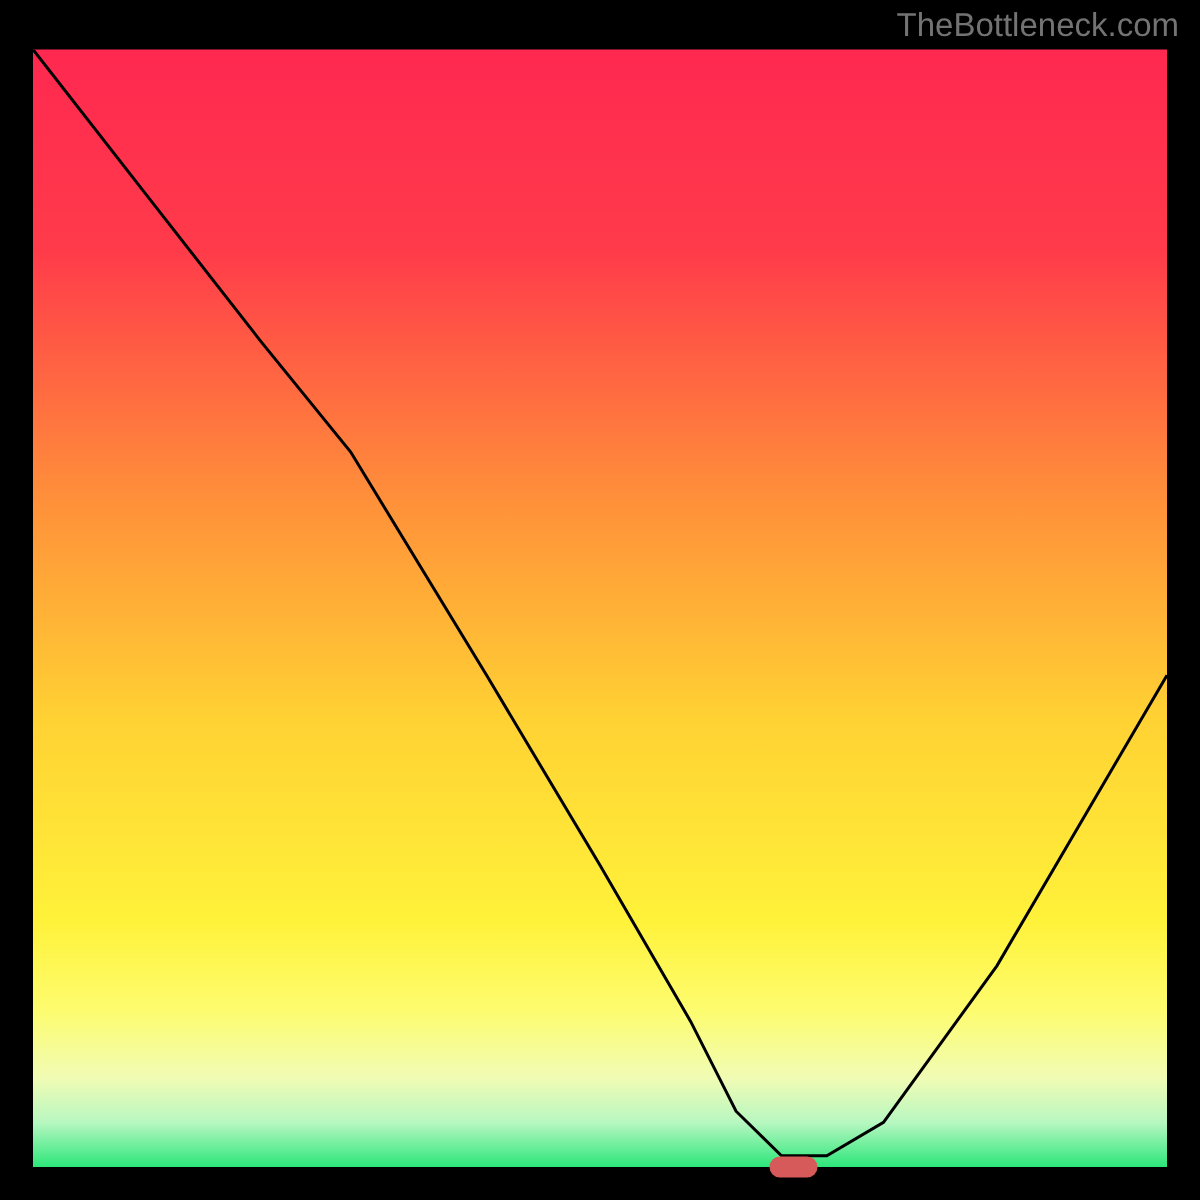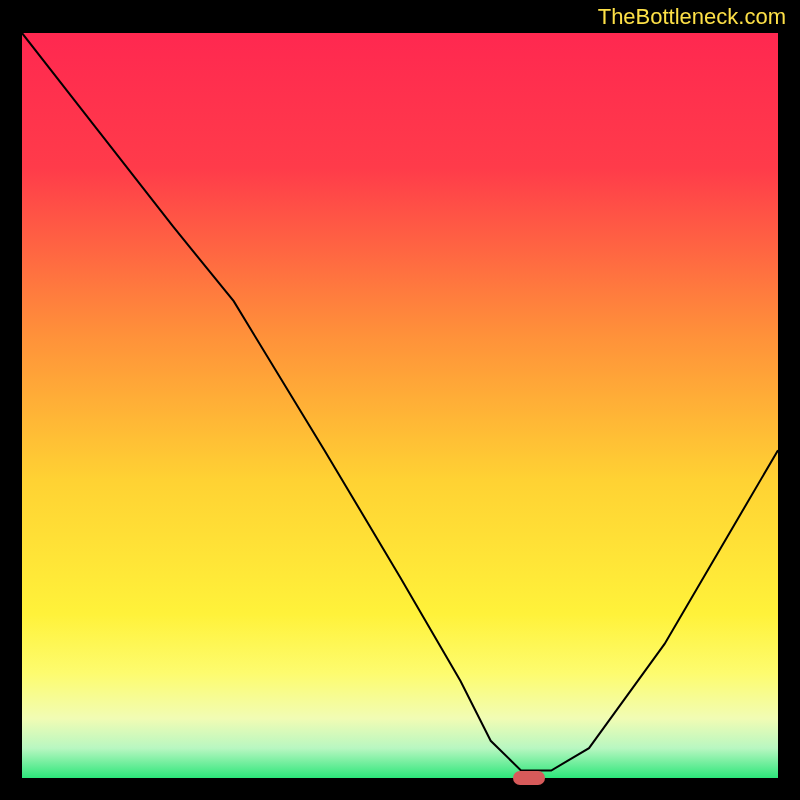--- a/index.html
+++ b/index.html
@@ -10,21 +10,21 @@
     background: #000;
     position: relative;
     overflow: hidden;
   }
   .watermark {
     position: absolute;
     top: 4px;
     right: 14px;
     font-family: Arial, sans-serif;
     font-size: 22px;
-    color: #fde047;
+    color: #737373;
     z-index: 10;
   }
   .plot-frame {
     position: absolute;
     left: 20px;
     top: 33px;
     width: 760px;
     height: 747px;
     border-left: 2px solid #000;
     border-bottom: 2px solid #000;

